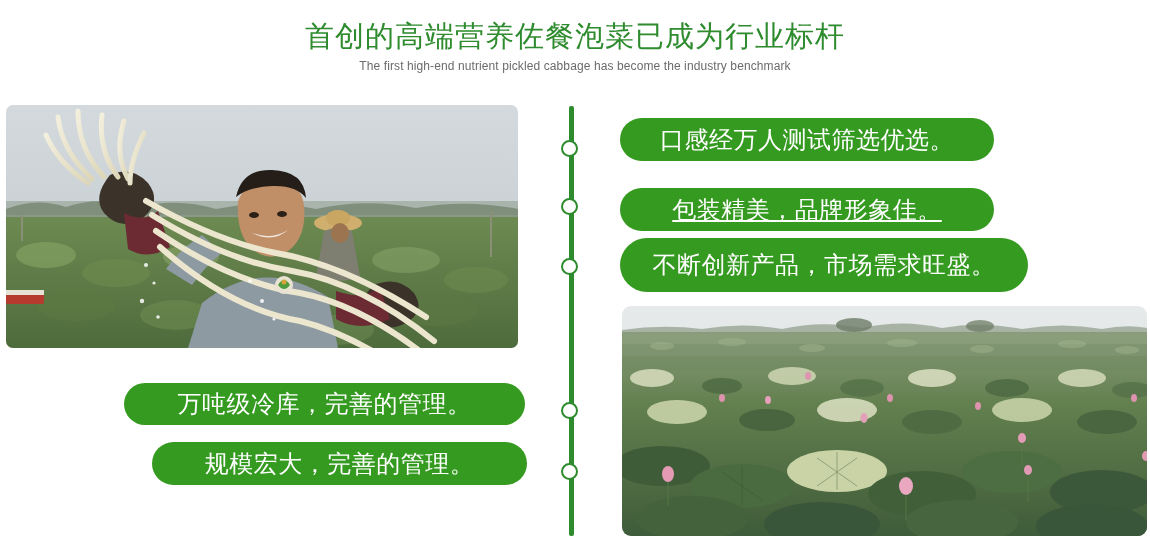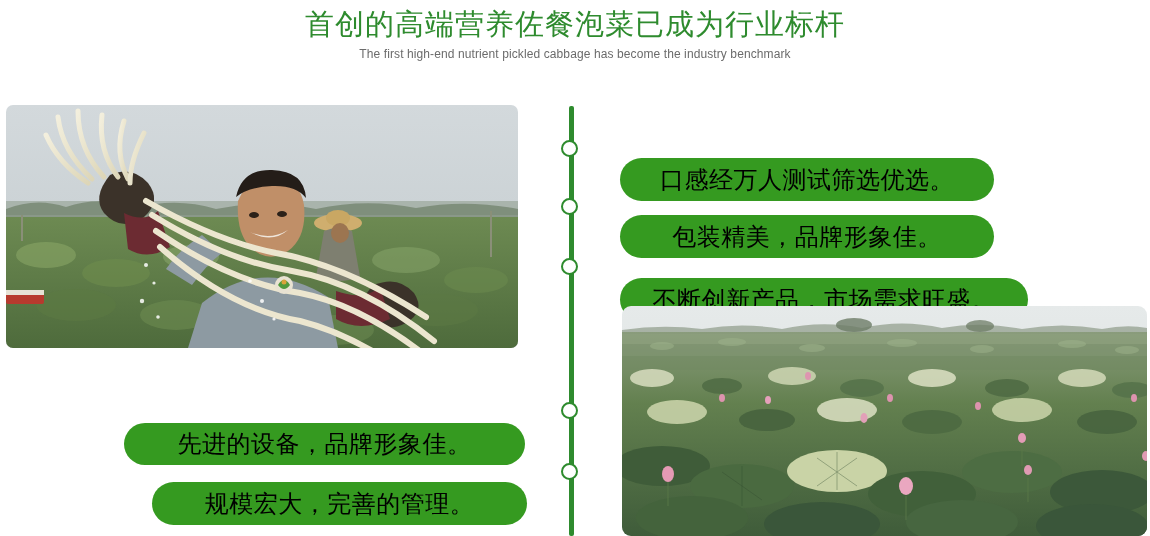--- a/index.html
+++ b/index.html
@@ -21,21 +21,21 @@
   
   .header {
     position: absolute;
     left: 0;
     top: 0;
     width: 1150px;
     text-align: center;
   }
   .title-cn {
     margin: 0;
-    padding-top: 6px;
+    padding-top: 18px;
     font-size: 29px;
     font-weight: 400;
     letter-spacing: 1px;
     color: #2e8b2e;
     line-height: 1.25;
     white-space: nowrap;
   }
   .title-en {
     margin: 0;
     padding-top: 5px;
@@ -75,31 +75,30 @@
   }
 
   
   .pill {
     position: absolute;
     display: flex;
     align-items: center;
     justify-content: center;
     background: #359a20;
     border-radius: 999px;
-    color: #000000;
+    color: #ffffff;
     font-size: 24px;
     letter-spacing: 0.5px;
     white-space: nowrap;
     box-sizing: border-box;
     padding: 0 20px;
-    margin-top: 40px;
   }
   .pill.r1 { left: 620px; top: 118px; width: 374px; height: 43px; }
-  .pill.r2 { left: 620px; top: 175px; width: 374px; height: 43px; }
-  .pill.r3 { left: 620px; top: 238px; width: 408px; height: 43px; }
+  .pill.r2 { left: 620px; top: 188px; width: 374px; height: 43px; text-decoration: underline; }
+  .pill.r3 { left: 620px; top: 238px; width: 408px; height: 54px; }
   .pill.l1 { left: 124px; top: 383px; width: 401px; height: 42px; }
   .pill.l2 { left: 152px; top: 442px; width: 375px; height: 43px; }
 
   
   .photo {
     position: absolute;
     overflow: hidden;
     border-radius: 7px;
   }
   .photo-left {
@@ -223,21 +222,21 @@
     <div class="timeline-node" style="top:92px;"></div>
     <div class="timeline-node" style="top:152px;"></div>
     <div class="timeline-node" style="top:296px;"></div>
     <div class="timeline-node" style="top:357px;"></div>
   </div>
 
   <div class="pill r1">口感经万人测试筛选优选。</div>
   <div class="pill r2">包装精美，品牌形象佳。</div>
   <div class="pill r3">不断创新产品，市场需求旺盛。</div>
 
-  <div class="pill l1">先进的设备，品牌形象佳。</div>
+  <div class="pill l1">万吨级冷库，完善的管理。</div>
   <div class="pill l2">规模宏大，完善的管理。</div>
 
   <div class="photo photo-right">
     <svg viewBox="0 0 525 230" preserveAspectRatio="none">
       <defs>
         <linearGradient id="skyR" x1="0" y1="0" x2="0" y2="1">
           <stop offset="0%" stop-color="#e6eaea"></stop>
           <stop offset="100%" stop-color="#d7dcdb"></stop>
         </linearGradient>
         <linearGradient id="fieldR" x1="0" y1="0" x2="0" y2="1">

